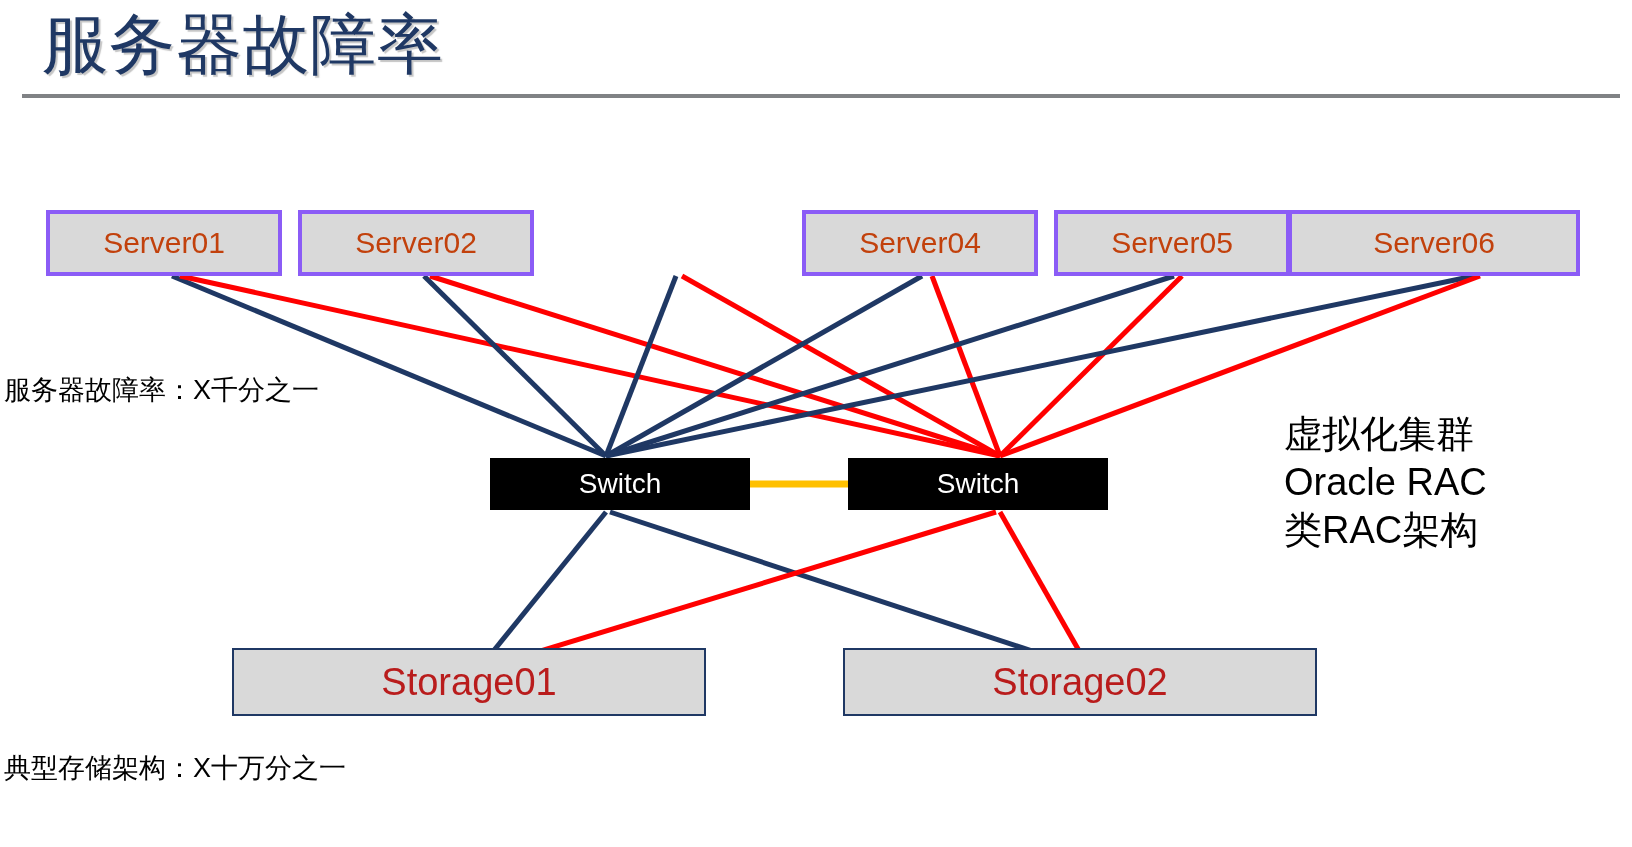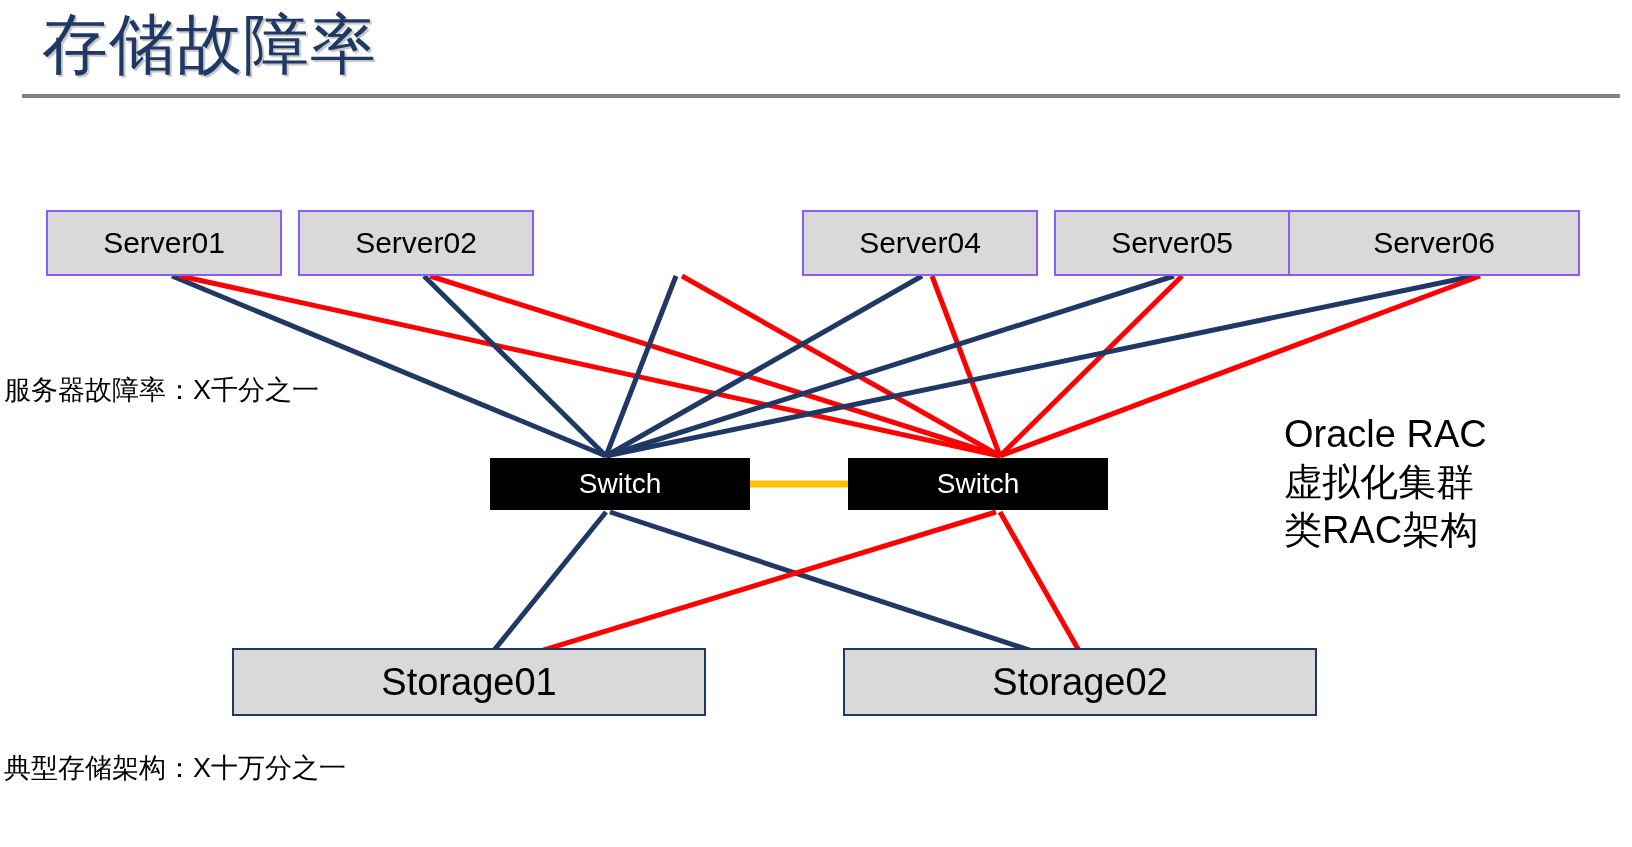--- a/index.html
+++ b/index.html
@@ -51,40 +51,40 @@
   .node {
     position: absolute;
     box-sizing: border-box;
     display: flex;
     align-items: center;
     justify-content: center;
     white-space: nowrap;
   }
   .server-node {
     background: #D9D9D9;
-    border: 2px solid #8b5cf6;
-    color: #000000;
+    border: 4px solid #8b5cf6;
+    color: #c2410c;
     font-size: 30px;
     width: 236px;
     height: 66px;
     top: 210px;
   }
   .switch-node {
     background: #000000;
     border: none;
     color: #FFFFFF;
     font-size: 28px;
     width: 260px;
     height: 52px;
     top: 458px;
   }
   .storage-node {
     background: #D9D9D9;
     border: 2px solid #1F3864;
-    color: #000000;
+    color: #b91c1c;
     font-size: 38px;
     width: 474px;
     height: 68px;
     top: 648px;
   }
 
   
   .annot {
     position: absolute;
     color: #000000;
@@ -103,21 +103,21 @@
     line-height: 48px;
     white-space: nowrap;
   }
   #annot-right div { display: block; }
 </style>
 </head>
 <body>
 
 <div id="slide">
 
-  <div id="title">存储故障率</div>
+  <div id="title">服务器故障率</div>
   <div id="title-rule"></div>
 
   <svg id="links" viewBox="0 0 1632 847" xmlns="http://www.w3.org/2000/svg">
     <g id="links-server-switch">
         <line x1="172" y1="276" x2="606" y2="456" stroke="#1F3864" stroke-width="5" stroke-linecap="butt"></line>
         <line x1="180" y1="276" x2="1000" y2="456" stroke="#FF0000" stroke-width="5" stroke-linecap="butt"></line>
         <line x1="424" y1="276" x2="606" y2="456" stroke="#1F3864" stroke-width="5" stroke-linecap="butt"></line>
         <line x1="430" y1="276" x2="1000" y2="456" stroke="#FF0000" stroke-width="5" stroke-linecap="butt"></line>
         <line x1="676" y1="276" x2="606" y2="456" stroke="#1F3864" stroke-width="5" stroke-linecap="butt"></line>
         <line x1="682" y1="276" x2="1000" y2="456" stroke="#FF0000" stroke-width="5" stroke-linecap="butt"></line>
@@ -164,18 +164,18 @@
     <span>Storage01</span>
   </div>
   <div class="node storage-node" style="left:843px">
     <span>Storage02</span>
   </div>
 
   <div class="annot" id="annot-server">服务器故障率：X千分之一</div>
   <div class="annot" id="annot-storage">典型存储架构：X十万分之一</div>
 
   <div id="annot-right">
+    <div>虚拟化集群</div>
     <div>Oracle RAC</div>
-    <div>虚拟化集群</div>
     <div>类RAC架构</div>
   </div>
 
 </div>
 
 </body></html>

